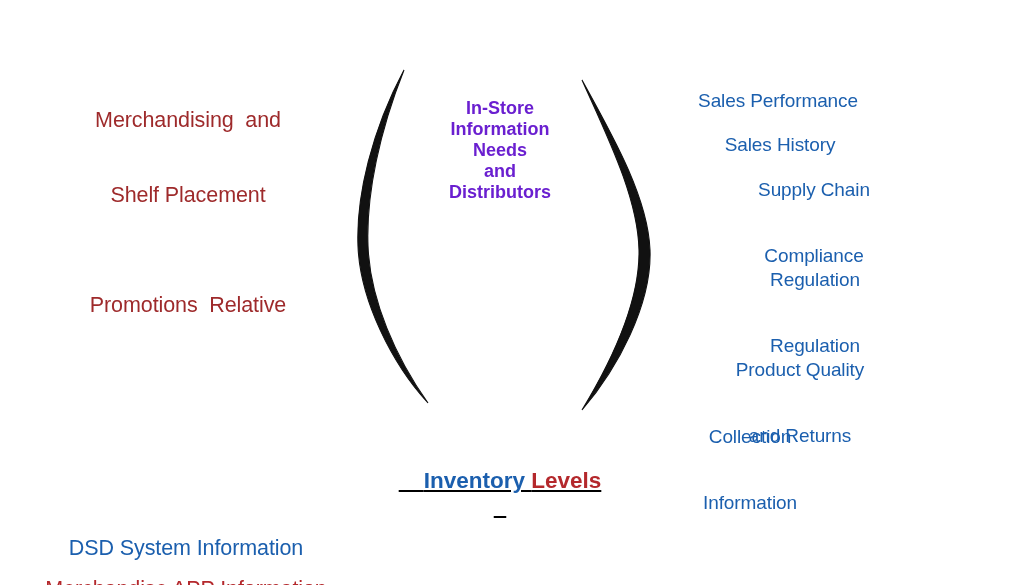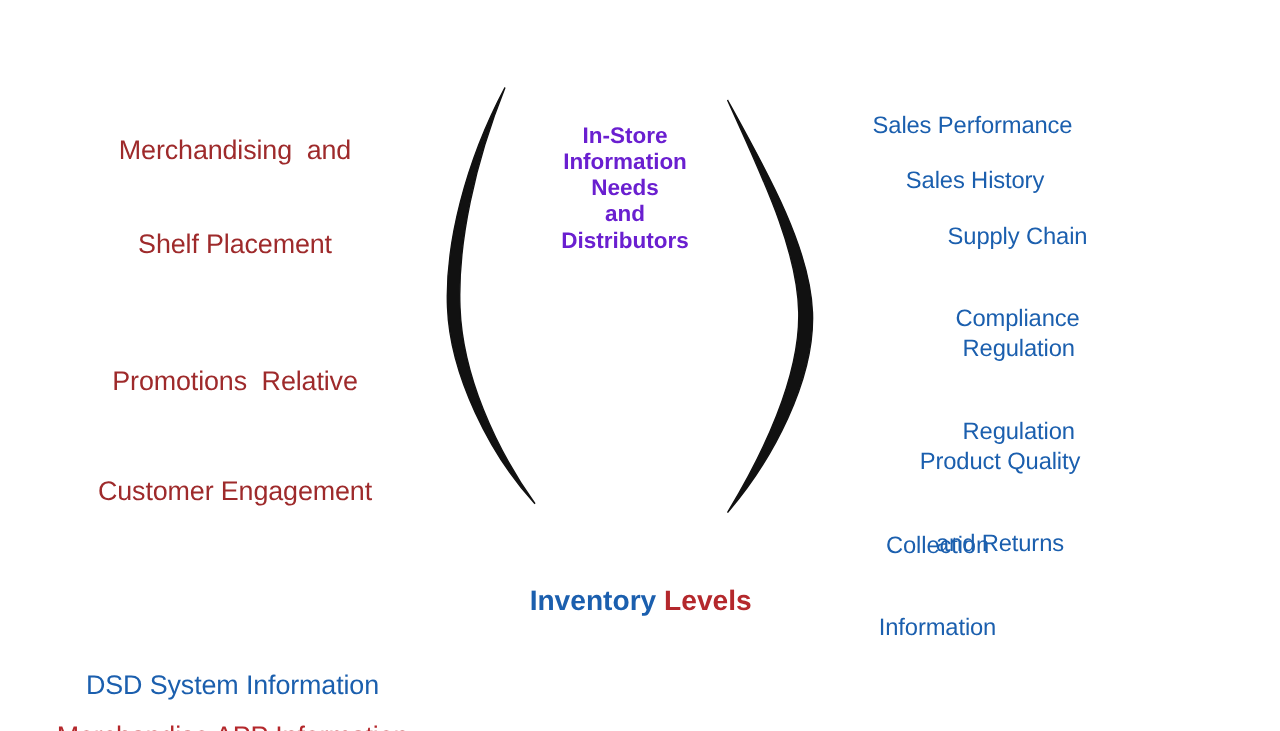--- a/index.html
+++ b/index.html
@@ -80,20 +80,21 @@
   
   .inv {
     position: absolute;
     left: 372px;
     top: 442px;
     width: 256px;
     text-align: center;
     font-size: 22.5px;
     font-weight: bold;
     white-space: pre;
+    text-decoration: underline;
   }
   .inv .blue { color: #1B5FAE; }
   .inv .red  { color: #B4282C; }
 
   
   .right-col {
     color: #1B5FAE;
     font-size: 19px;
     width: 300px;
   }
@@ -133,21 +134,20 @@
   </div>
 
   <div class="node left-col left-1">
     <span class="ln">Merchandising  and</span>
     <span class="ln">Shelf Placement</span>
   </div>
   <div class="node left-col left-3">
     <span class="ln">Promotions  Relative</span>
   </div>
   <div class="node left-col left-4">
-    <span class="ln">Customer Engagement</span>
   </div>
 
   <div class="node bl bl-blue">
     <span class="ln">DSD System Information</span>
   </div>
   <div class="node bl bl-red">
     <span class="ln">Merchandise APP Information</span>
   </div>
 
   <div class="inv">

